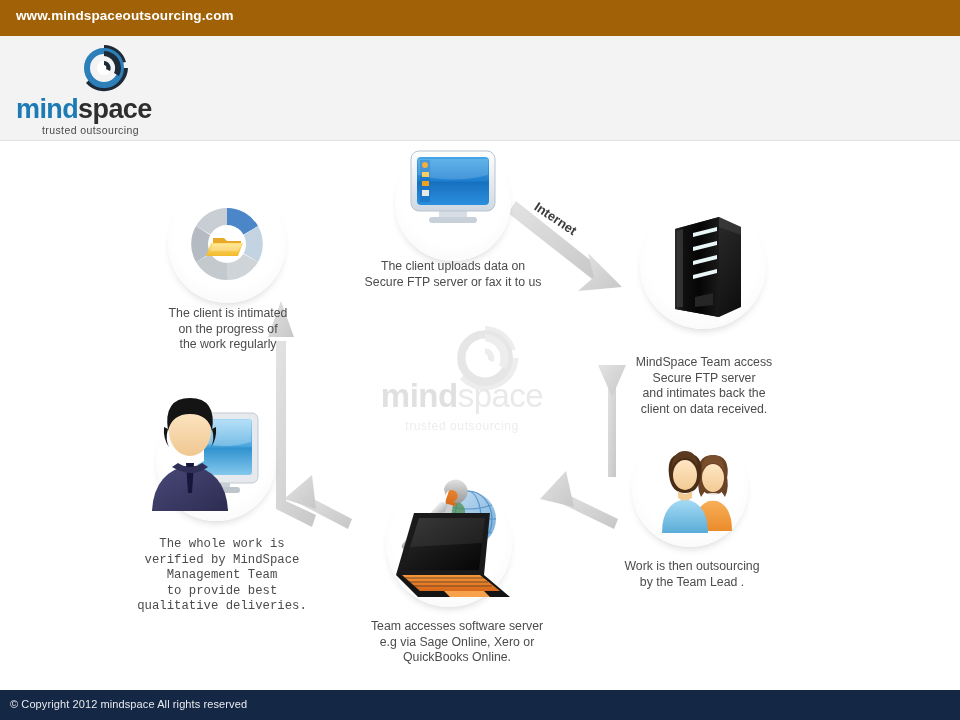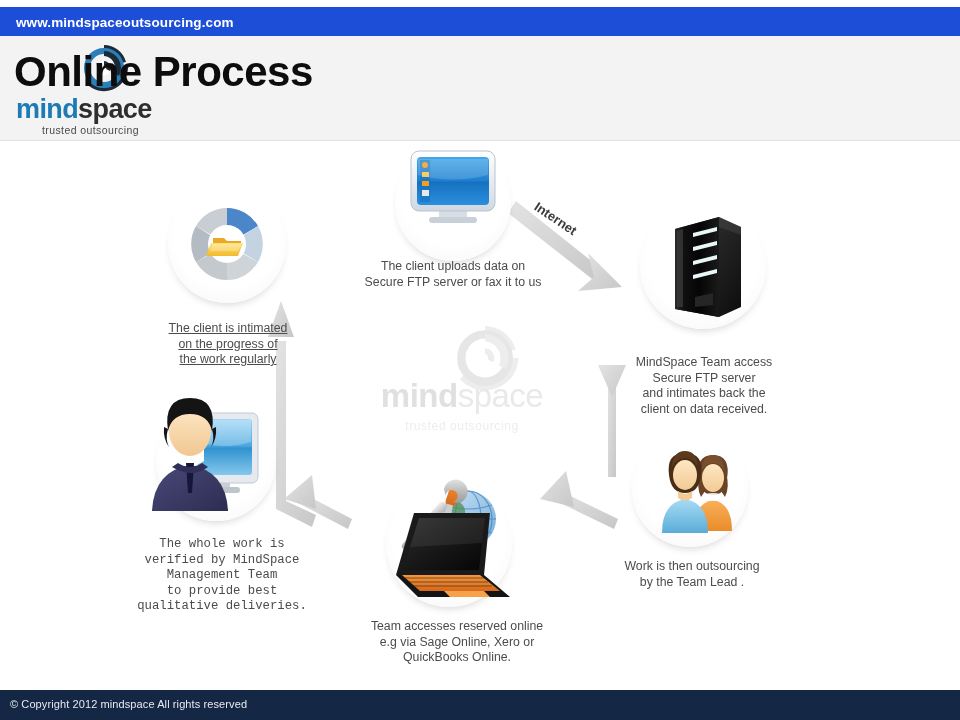--- a/index.html
+++ b/index.html
@@ -6,22 +6,22 @@
   body{
     width:960px;height:720px;overflow:hidden;
     background:#ffffff;
     font-family:"Liberation Sans", sans-serif;
     -webkit-font-smoothing:antialiased;
   }
   .slide{position:relative;width:960px;height:720px;background:#fff;overflow:hidden;}
 
   
   .urlbar{
-    position:absolute;left:0;top:7px;width:960px;height:36px;
-    background:#1d4ed8;
+    position:absolute;left:0;top:0;width:960px;height:36px;
+    background:#a16207;
     border-bottom:1px solid #cfcfcf;
   }
   .urlbar .url{
     position:absolute;left:16px;top:8px;
     color:#ffffff;font-size:13.5px;font-weight:bold;
     letter-spacing:.1px;
     font-family:"Liberation Sans", sans-serif;
   }
 
   
@@ -120,21 +120,20 @@
         <circle cx="28" cy="28" r="7" fill="#ffffff"></circle>
         <path d="M28 21 a7 7 0 0 1 6 10 l-4 -2 a3 3 0 0 0 -2 -4 z" fill="#1d2b39"></path>
       </svg>
     </div>
     <div class="wordmark">
       <b>mind</b><span>space</span>
     </div>
     <div class="tagline">trusted outsourcing</div>
   </div>
 
-  <div class="pagetitle">Online Process</div>
 
   <div class="canvas">
 
     <div class="watermark">
       <div class="wm-swirl">
         <svg width="78" height="78" viewBox="0 0 56 56">
           <path d="M52 28 A24 24 0 0 1 10 43 L14 39 A19 19 0 0 0 47 28 Z" fill="#ededed"></path>
           <path d="M28 5 A23 23 0 0 1 50 22 L45 23 A18 18 0 0 0 28 10 Z" fill="#ededed"></path>
           <circle cx="28" cy="28" r="17" fill="none" stroke="#e6e6e6" stroke-width="6"></circle>
           <path d="M28 11 A17 17 0 0 1 43 36 L38 33 A12 12 0 0 0 28 16 Z" fill="#ededed"></path>
@@ -342,21 +341,21 @@
               <line x1="36" y1="111" x2="116" y2="111"></line>
             <line x1="39" y1="115" x2="120" y2="115"></line>
           </g>
           <polygon points="72,120 112,120 118,126 78,126" fill="#f7a14a"></polygon>
 
           <polygon points="42,42 118,42 112,104 24,104" fill="#1a1a1a"></polygon>
           <polygon points="47,47 113,47 107,99 31,99" fill="url(#scr2)"></polygon>
           <polygon points="47,47 113,47 110,72 38,76" fill="#ffffff" opacity=".07"></polygon>
         </svg>
       </div>
-      <div class="cap" style="left:-25px;top:148px;width:220px;">Team accesses reserved online
+      <div class="cap" style="left:-25px;top:148px;width:220px;">Team accesses software server
 e.g via Sage Online, Xero or
 QuickBooks Online.</div>
     </div>
 
     <div class="node" style="left:142px;top:248px;">
       <div class="disc" style="left:14px;top:12px;width:120px;height:120px;"></div>
       <div style="position:absolute;left:0px;top:0px;">
         <svg width="140" height="130" viewBox="0 0 140 130">
           <defs>
             <linearGradient id="mscr" x1="0" y1="0" x2="0" y2="1">
@@ -418,21 +417,21 @@
             <path d="M9 58 A36 36 0 0 1 9 22 L29 35 A11 11 0 0 0 29 46 Z" fill="#b5bbc2"></path>
             <path d="M9 22 A36 36 0 0 1 40 4 L40 29 A11 11 0 0 0 31 35 Z" fill="#c9ced4"></path>
           </g>
           <circle cx="40" cy="40" r="19" fill="#ffffff"></circle>
 
           <path d="M26 34 h11 l3 3 h14 v5 h-28 z" fill="#e8a92a"></path>
           <path d="M24 39 h32 l-5 13 h-32 z" fill="url(#fld)"></path>
           <path d="M26 40 h28 l-3 7 h-28 z" fill="#ffffff" opacity=".25"></path>
         </svg>
       </div>
-      <div class="cap" style="left:-38px;top:136px;width:196px;text-decoration:underline;">The client is intimated
+      <div class="cap" style="left:-38px;top:121px;width:196px;">The client is intimated
 on the progress of
 the work  regularly</div>
     </div>
 
   </div>
 
   <div class="footer">
     <div class="copy">© Copyright 2012 mindspace All rights reserved</div>
   </div>
 

